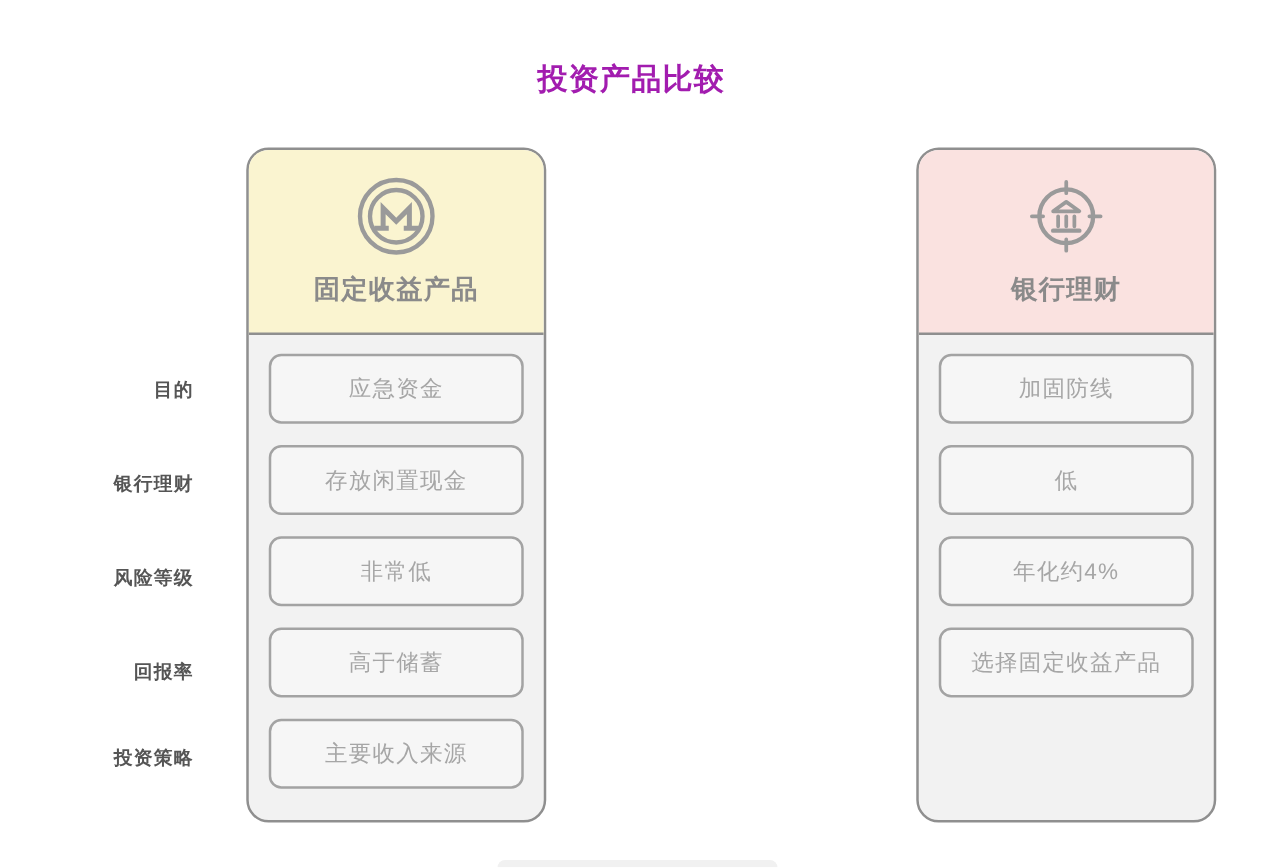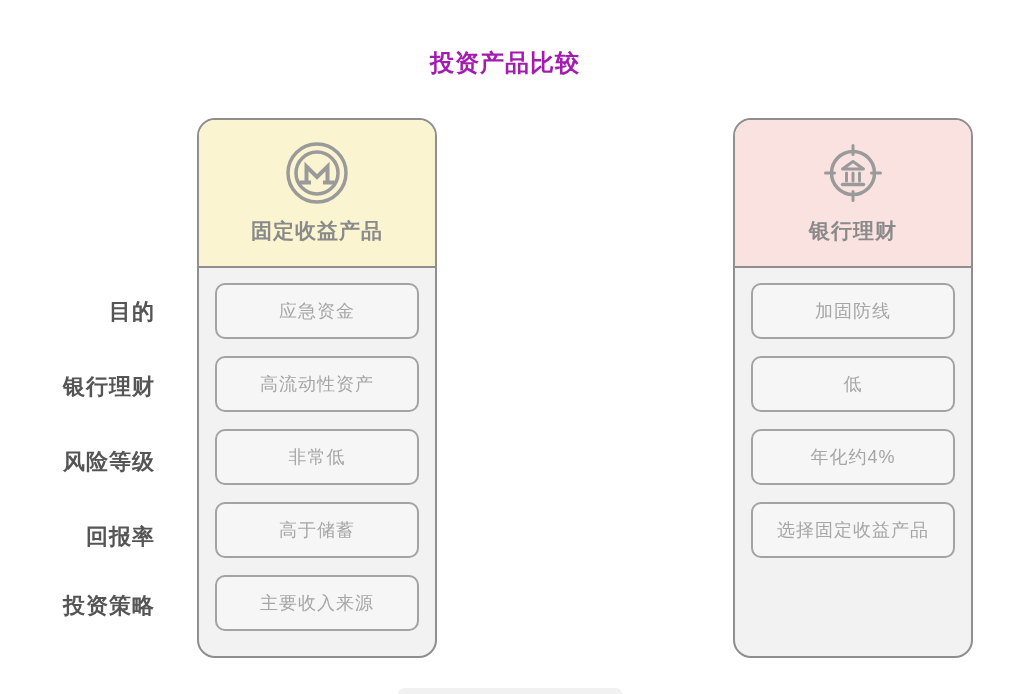--- a/index.html
+++ b/index.html
@@ -11,21 +11,21 @@
   }
   .page-title {
     position:absolute; top:47px; left:505px; transform:translateX(-50%);
     font-size:24px; font-weight:bold; color:#a21caf; letter-spacing:1px;
     white-space:nowrap;
   }
   
   .row-label {
     position:absolute; left:5px; width:150px; height:58px;
     display:flex; align-items:center; justify-content:flex-end;
-    font-size:22px; font-weight:bold; color:#555555; letter-spacing:1px;
+    font-size:15px; font-weight:bold; color:#555555; letter-spacing:1px;
   }
   .row-label.r0{top:283px;} .row-label.r1{top:358px;} .row-label.r2{top:433px;}
   .row-label.r3{top:508px;} .row-label.r4{top:577px;}
   
   .card {
     position:absolute; top:118px; width:240px; height:540px;
     background:#f2f2f2; border:2px solid #8f8f8f; border-radius:18px;
     overflow:hidden;
   }
   .card.c0{left:197px;} .card.c1{left:465px;} .card.c2{left:733px;}
@@ -82,21 +82,21 @@
           <circle cx="32" cy="32" r="29" stroke-width="3.5"></circle>
           <circle cx="32" cy="32" r="21" stroke-width="3.5"></circle>
           <path d="M21.5 41.5 V25.5 L32 36 L42.5 25.5 V41.5" stroke-width="4" stroke-linejoin="miter"></path>
           <path d="M14.5 41.5 H26 M38 41.5 H49.5" stroke-width="4"></path>
         </svg>
       </div>
       <div class="card-title">固定收益产品</div>
     </div>
     <div class="card-body">
       <div class="cell">应急资金</div>
-      <div class="cell">高流动性资产</div>
+      <div class="cell">存放闲置现金</div>
       <div class="cell">非常低</div>
       <div class="cell">高于储蓄</div>
       <div class="cell">主要收入来源</div>
     </div>
   </div>
 
 
   <div class="card c2">
     <div class="card-header">
       <div class="icon-slot">

